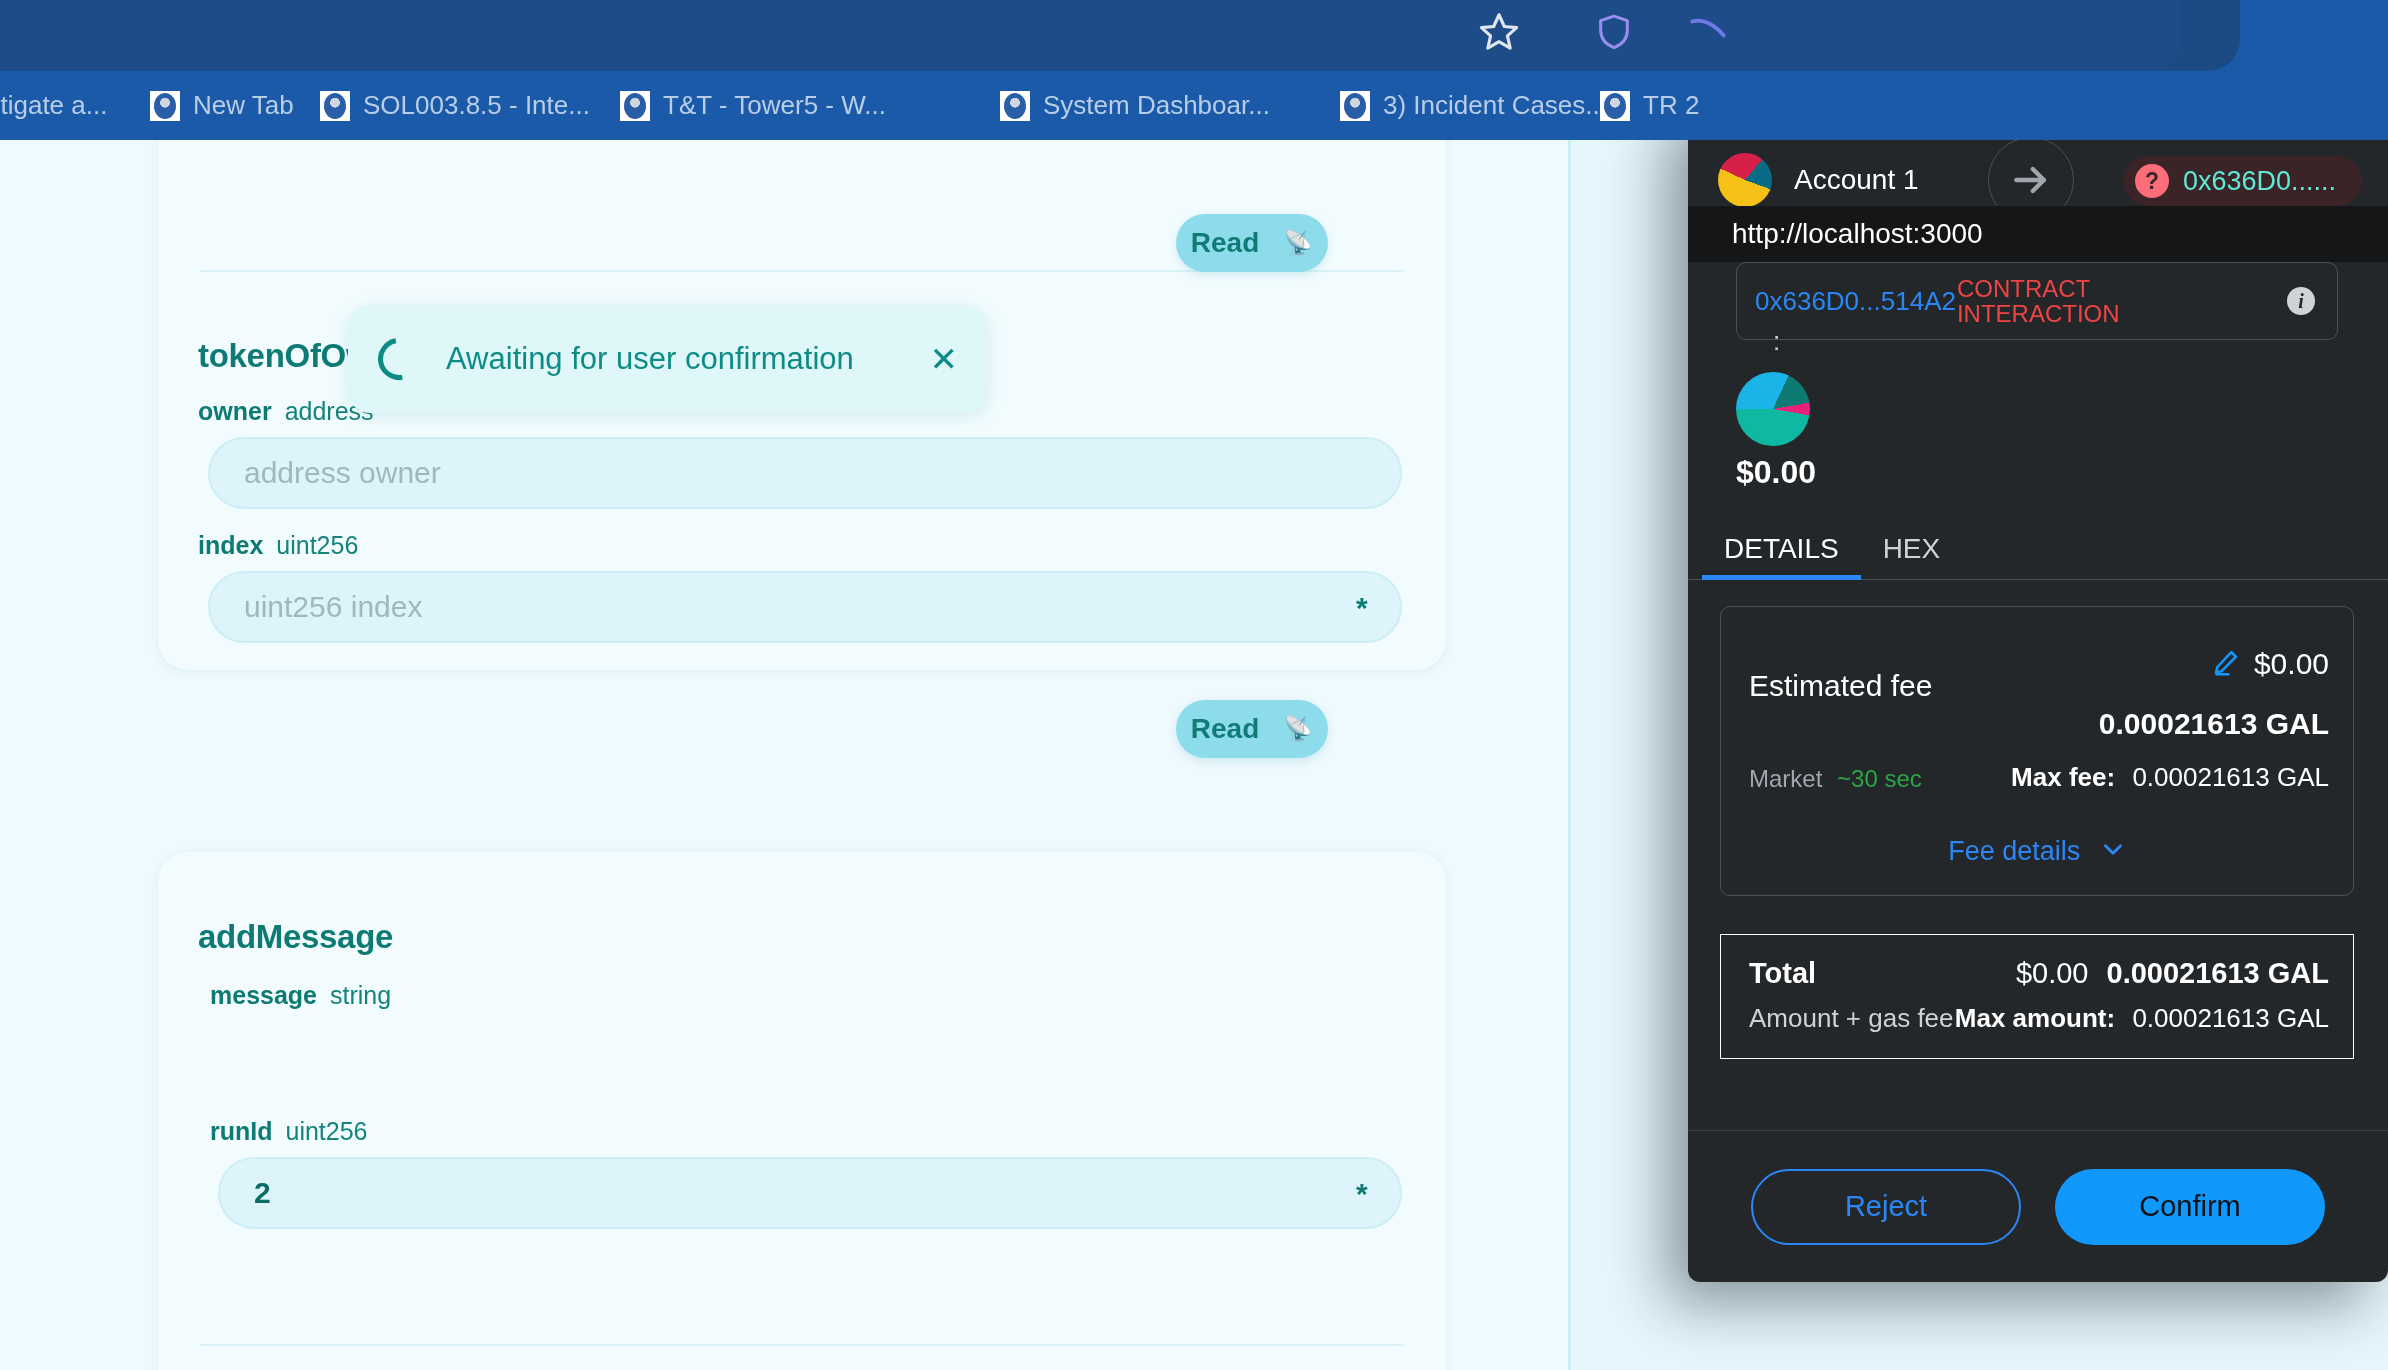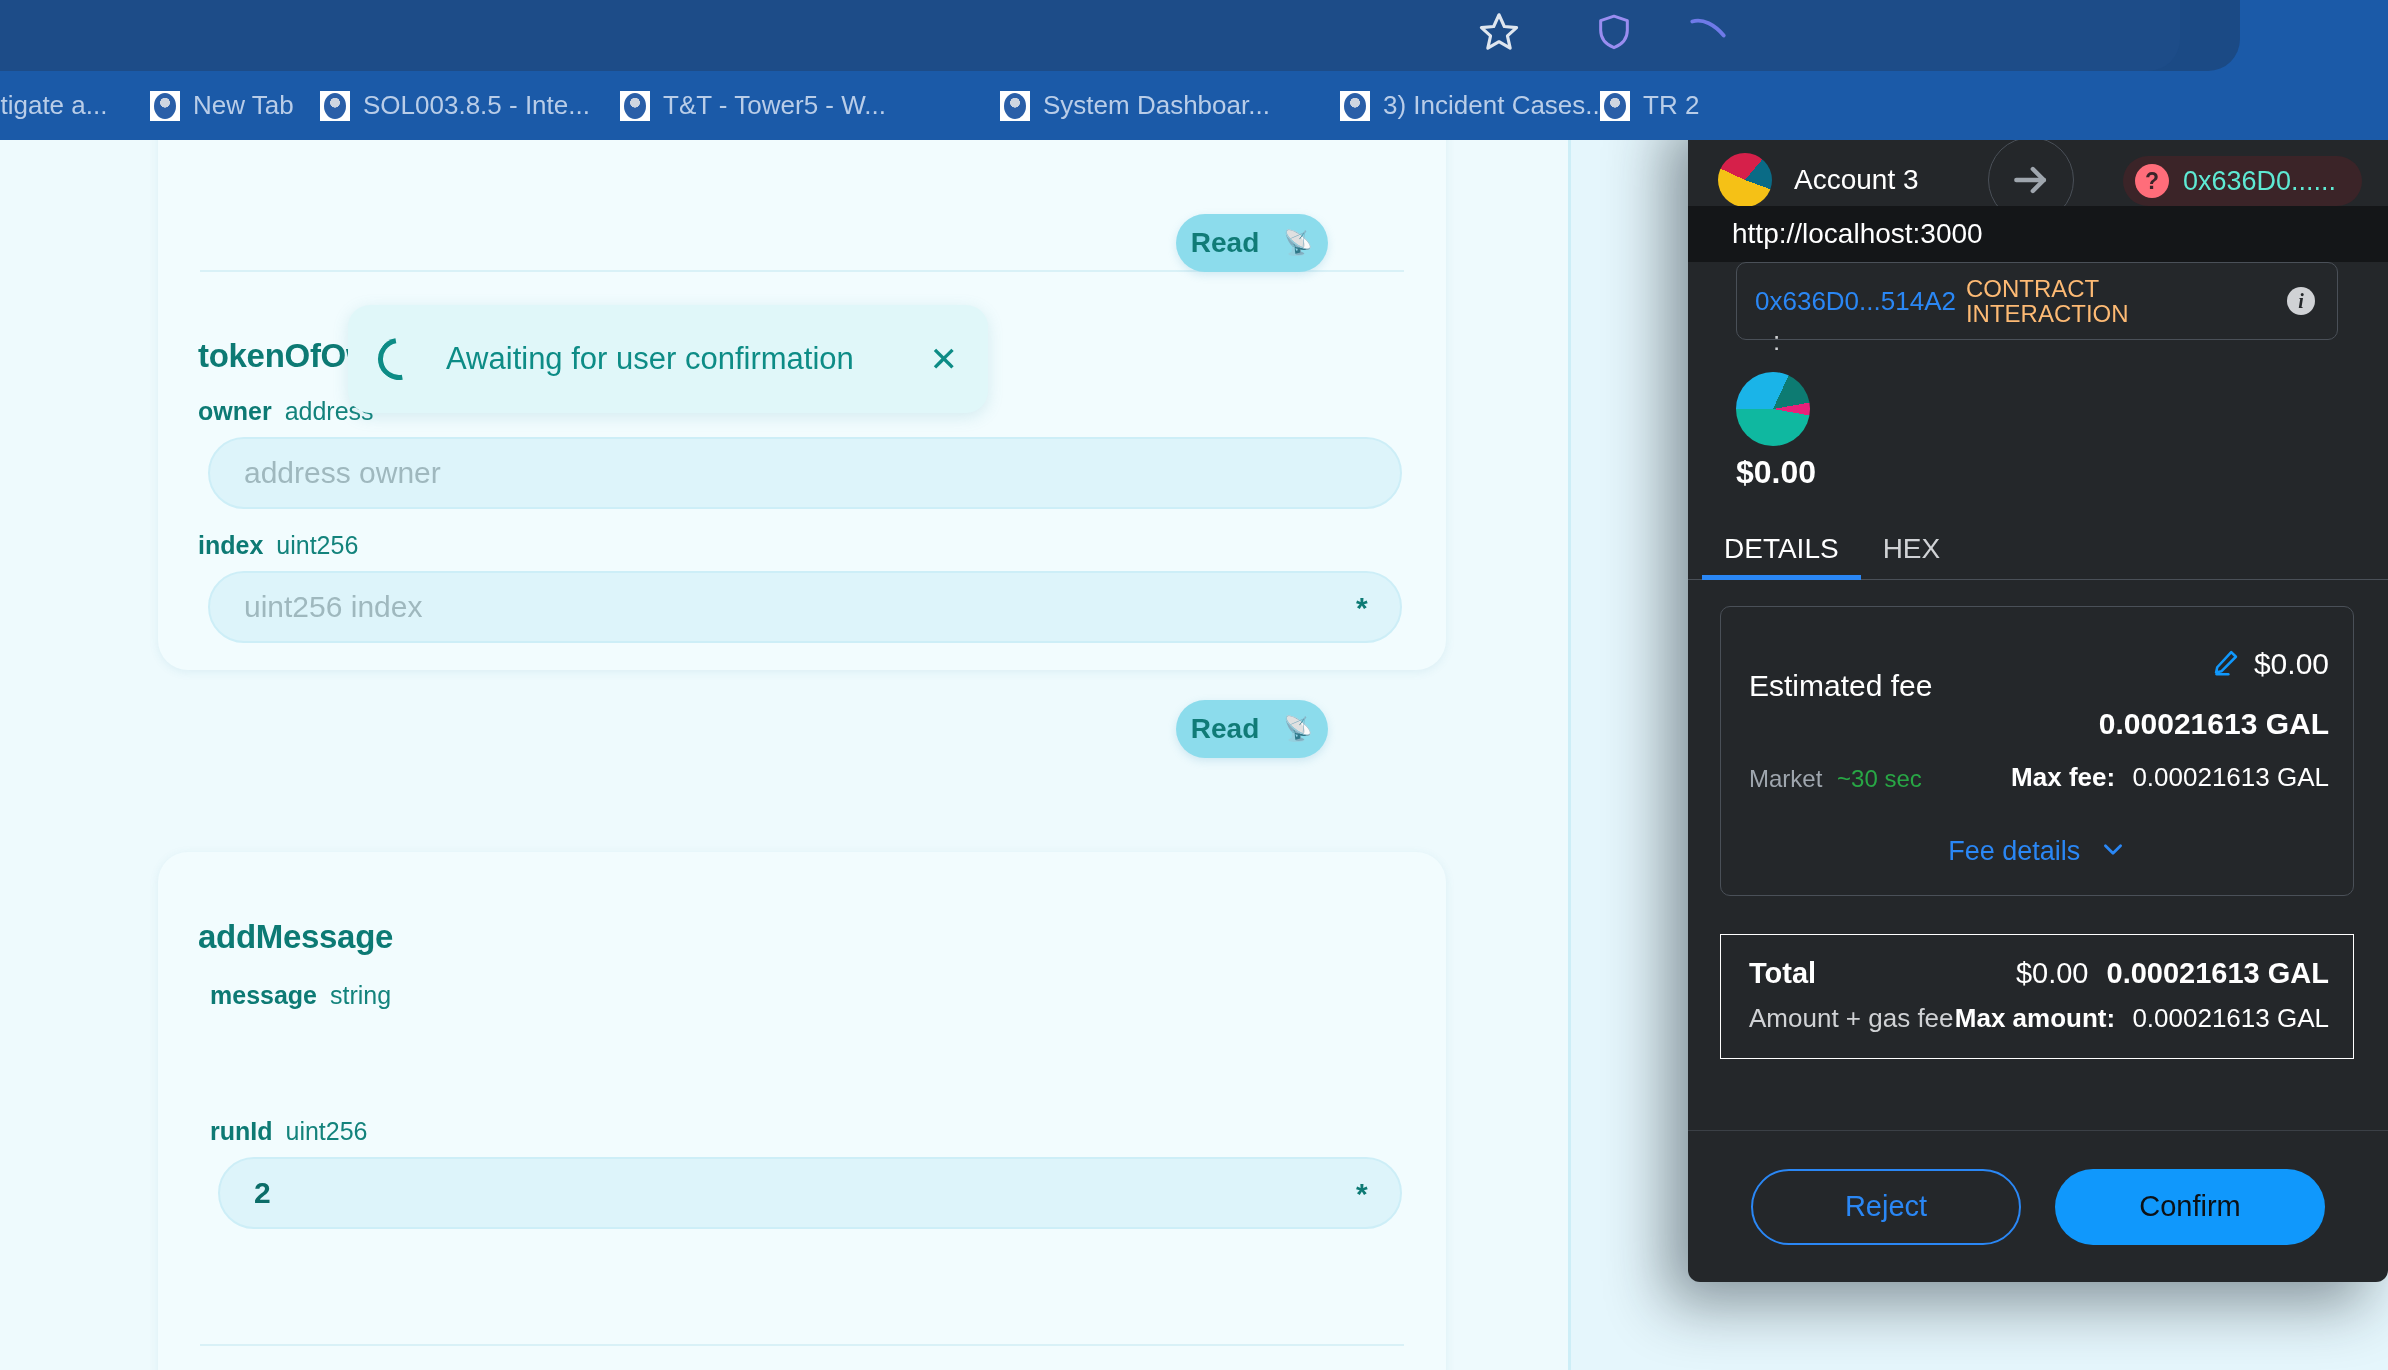--- a/index.html
+++ b/index.html
@@ -281,22 +281,22 @@
     width: 602px; height: 78px;
     border: 1px solid #4a5058; border-radius: 10px;
     display: flex; align-items: center;
     padding: 0 22px 0 18px;
   }
   #mm-contract-addr {
     color: #2a87f5; font-size: 26px; white-space: nowrap;
   }
   #mm-contract-colon { color: #d0d2d5; font-size: 26px; position:absolute; left:18px; top:40px;}
   #mm-contract-label {
-    margin-left: 10px;
-    font-size: 24px; color: #fdba74;
+    margin-left: 1px;
+    font-size: 24px; color: #ef4444;
     line-height: 1.05;
     width: 230px;
   }
   #mm-contract-info {
     margin-left: auto;
     width: 28px; height: 28px; border-radius: 50%;
     background: #d0d2d5; color: #24272a;
     font-size: 20px; font-weight: bold; font-style: italic;
     display: flex; align-items: center; justify-content: center;
     font-family: "Liberation Serif", serif;
@@ -556,21 +556,21 @@
   <div id="toast">
     <span class="spin-ring"></span>
     <span id="toast-text">Awaiting for user confirmation</span>
     <span id="toast-close">✕</span>
   </div>
 
   <div id="mm-popup">
 
     <div id="mm-account-bar">
       <div id="mm-avatar"></div>
-      <div id="mm-account-name">Account 3</div>
+      <div id="mm-account-name">Account 1</div>
       <div id="mm-arrow-circle">
         <svg width="44" height="44" viewBox="0 0 24 24" fill="none" stroke="#9fa6ae" stroke-width="2.4" stroke-linecap="round" stroke-linejoin="round">
           <line x1="4" y1="12" x2="19" y2="12"></line>
           <polyline points="13,6 19,12 13,18"></polyline>
         </svg>
       </div>
       <div id="mm-network-pill">
         <div id="mm-network-badge">?</div>
         <div id="mm-network-name">0x636D0......</div>
       </div>

